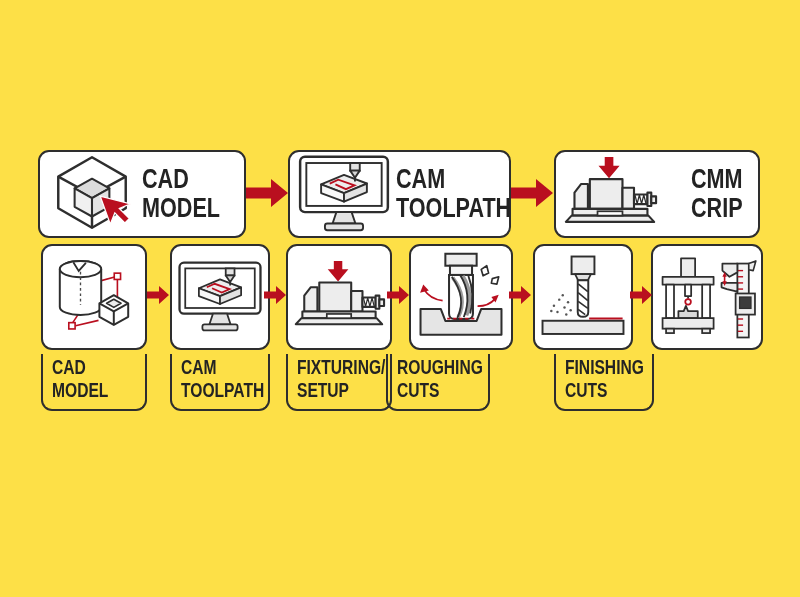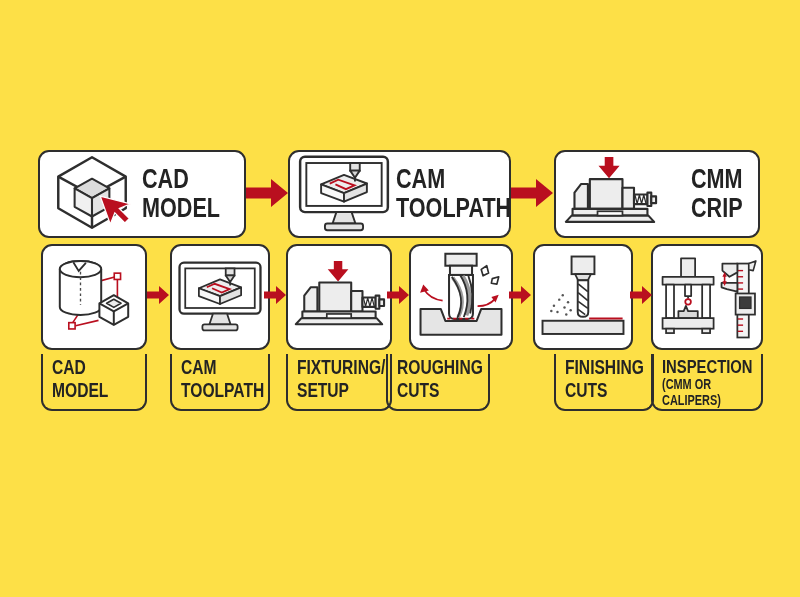--- a/index.html
+++ b/index.html
@@ -322,21 +322,14 @@
     </div>
   </div>
 
   <div class="label" style="left:533px;width:100px;margin-left:21px;">
     <div class="ltext">
       <div class="lline">FINISHING</div>
       <div class="lline">CUTS</div>
     </div>
   </div>
 
-  <div class="label" style="left:651px;width:112px;">
-    <div class="ltext">
-      <div class="lline" style="font-size:19px;">INSPECTION</div>
-      <div class="lsub">(CMM OR</div>
-      <div class="lsub">CALIPERS)</div>
-    </div>
-  </div>
 
 </div>
 
 </body></html>

